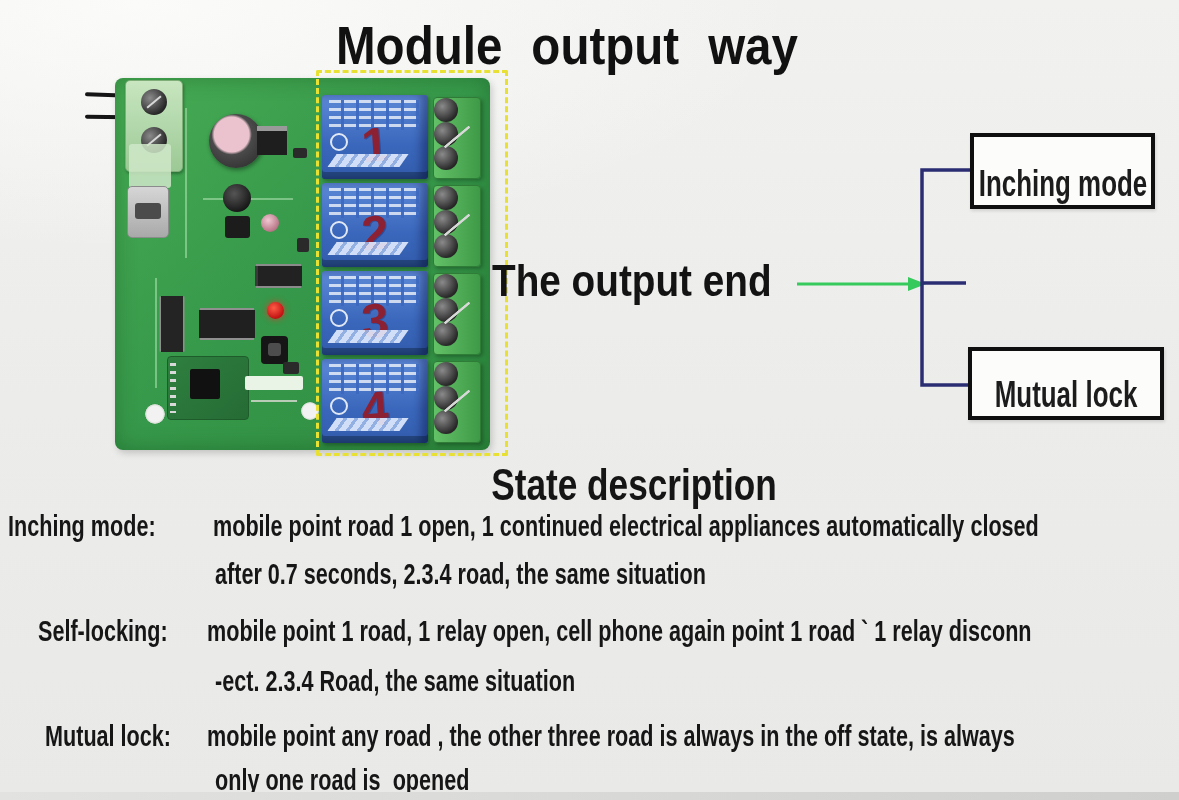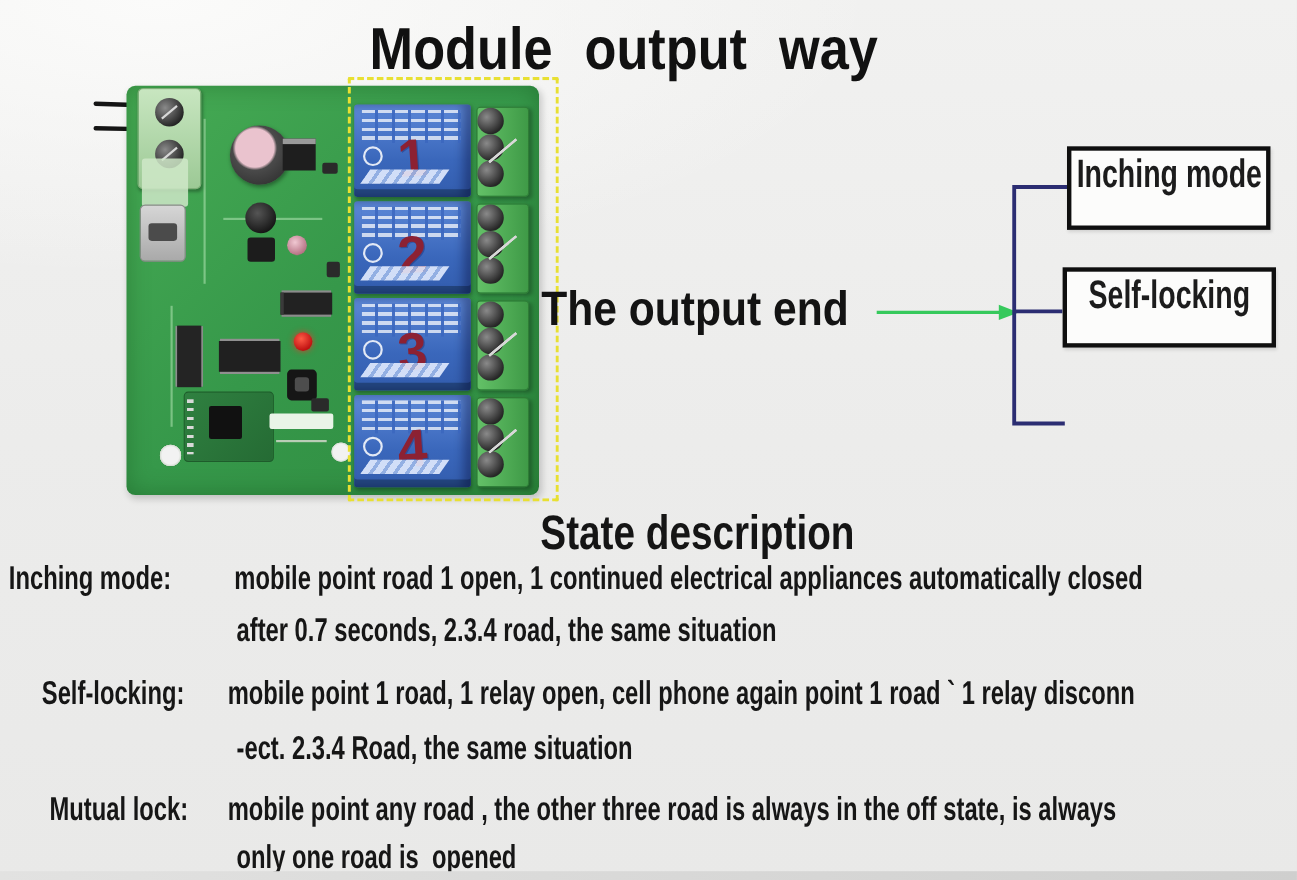--- a/index.html
+++ b/index.html
@@ -90,21 +90,21 @@
   .oterm{position:absolute;left:433px;width:46px;height:80px;border-radius:4px;
     background:linear-gradient(90deg,#63c167,#3f9a47);border:1px solid #2f7c36;
     box-shadow:2px 2px 4px rgba(0,0,0,.3);}
   .oterm .screw{left:10px;width:24px;height:24px;}
   .dashed-outline{position:absolute;left:316px;top:70px;width:186px;height:380px;
     border:3px dashed #e8e032;border-radius:2px;}
 
   
   .overlay{position:absolute;left:0;top:0;pointer-events:none;}
   .mode-box{position:absolute;background:#fcfcfb;border:4px solid #0f0f0f;
-    display:flex;align-items:flex-start;justify-content:center;box-shadow:1px 2px 3px rgba(0,0,0,.12);}
+    display:flex;align-items:flex-end;justify-content:center;box-shadow:1px 2px 3px rgba(0,0,0,.12);}
   .mode-box span{font-size:36px;font-weight:bold;white-space:nowrap;transform:scaleX(.72);}
   .mb0{left:970px;top:133px;width:177px;height:68px;}
   .mb1{left:966px;top:243px;width:186px;height:65px;}
   .mb2{left:968px;top:347px;width:188px;height:65px;}
 
   
   .desc-label,.desc-text{position:absolute;font-size:30px;font-weight:bold;white-space:pre;
     transform:scaleX(.72);transform-origin:0 0;color:#161616;}
 </style>
 </head>
@@ -199,22 +199,22 @@
   <svg class="overlay" width="1179" height="800" viewBox="0 0 1179 800">
     <line x1="797" y1="284" x2="910" y2="284" stroke="#36c95c" stroke-width="3"></line>
     <polygon points="908,277 926,284 908,291" fill="#36c95c"></polygon>
     <polyline points="970,170 922,170 922,385 968,385" fill="none" stroke="#2b2d72" stroke-width="3.5"></polyline>
     <line x1="922" y1="283" x2="966" y2="283" stroke="#2b2d72" stroke-width="3.5"></line>
   </svg>
 
   <div class="mode-box mb0">
     <span>Inching mode</span>
   </div>
-  <div class="mode-box mb1">
-    <span>Self-locking</span>
+  <div class="mode-box mb2">
+    <span>Mutual lock</span>
   </div>
 
   <div class="state-heading">State description</div>
 
   <div class="desc-label" style="left:8px;top:509px;">Inching mode:</div>
   <div class="desc-text" style="left:213px;top:509px;">mobile point road 1 open, 1 continued electrical appliances automatically closed</div>
   <div class="desc-text" style="left:215px;top:557px;">after 0.7 seconds, 2.3.4 road, the same situation</div>
 
   <div class="desc-label" style="left:38px;top:614px;">Self-locking:</div>
   <div class="desc-text" style="left:207px;top:614px;">mobile point 1 road, 1 relay open, cell phone again point 1 road ` 1 relay disconn</div>

